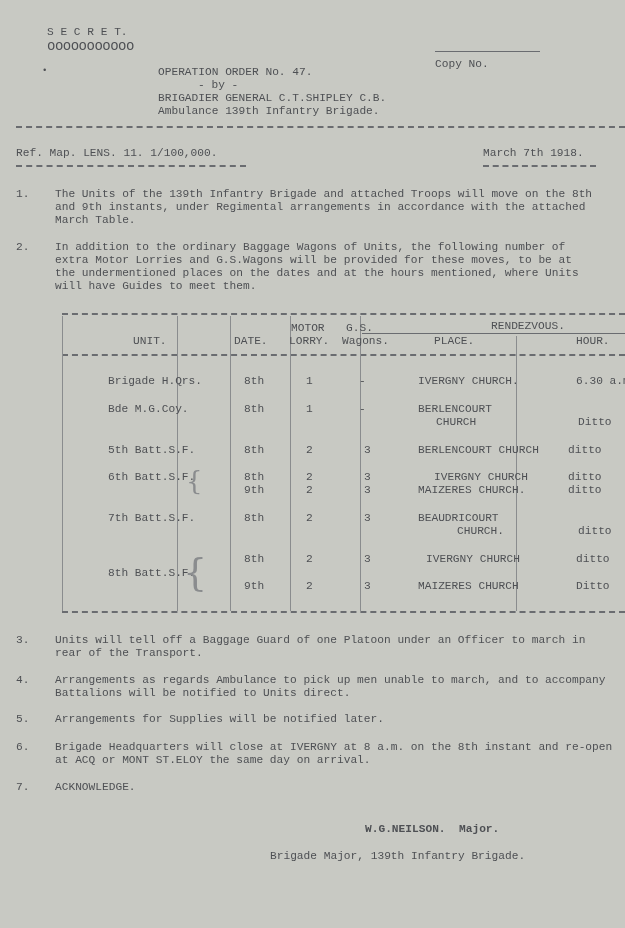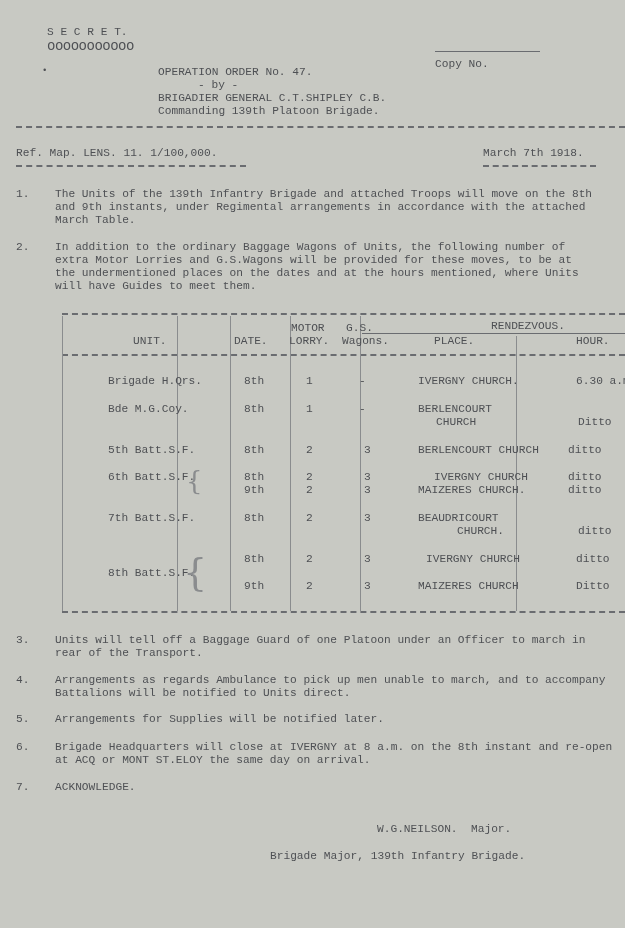--- a/index.html
+++ b/index.html
@@ -27,21 +27,21 @@
 
 <span class="abs" style="left:47px;top:26px;">S E C R E T.</span>
 <span class="abs" style="left:47px;top:38px;font-size:14px;letter-spacing:-0.5px;">ooooooooooo</span>
 <span class="abs" style="left:435px;top:38px;margin-top:20px;">Copy No.</span>
 <div class="solid" style="left:435px;top:51px;width:105px;"></div>
 
 <span class="abs" style="left:42px;top:66px;font-size:9px;">•</span>
 <span class="abs" style="left:158px;top:66px;">OPERATION ORDER No. 47.</span>
 <span class="abs" style="left:198px;top:79px;">- by -</span>
 <span class="abs" style="left:158px;top:92px;">BRIGADIER GENERAL C.T.SHIPLEY C.B.</span>
-<span class="abs" style="left:158px;top:105px;">Commanding 139th Platoon Brigade.</span>
+<span class="abs" style="left:158px;top:105px;">Ambulance 139th Infantry Brigade.</span>
 <div class="dash" style="left:16px;top:126px;width:609px;"></div>
 
 <span class="abs" style="left:16px;top:147px;">Ref. Map. LENS. 11. 1/100,000.</span>
 <div class="dash" style="left:16px;top:165px;width:230px;"></div>
 <span class="abs" style="left:483px;top:147px;">March 7th 1918.</span>
 <div class="dash" style="left:483px;top:165px;width:113px;"></div>
 
 <span class="num" style="top:188px;">1.</span>
 <div class="para" style="top:188px;width:560px;">The Units of the 139th Infantry Brigade and attached Troops will move on the 8th and 9th instants, under Regimental arrangements in accordance with the attached March Table.</div>
 
@@ -148,16 +148,16 @@
 
 <span class="num" style="top:713px;">5.</span>
 <div class="para" style="top:713px;">Arrangements for Supplies will be notified later.</div>
 
 <span class="num" style="top:741px;">6.</span>
 <div class="para" style="top:741px;width:570px;">Brigade Headquarters will close at IVERGNY at 8 a.m. on the 8th instant and re-open at ACQ or MONT ST.ELOY the same day on arrival.</div>
 
 <span class="num" style="top:781px;">7.</span>
 <div class="para" style="top:781px;">ACKNOWLEDGE.</div>
 
-<span class="abs" style="left:377px;top:823px;">W.G.NEILSON.  Major.</span>
+<span class="abs" style="left:365px;top:823px;font-weight:bold;">W.G.NEILSON.  Major.</span>
 <span class="abs" style="left:270px;top:850px;text-align:right;">Brigade Major, 139th Infantry Brigade.</span>
 
 </div>
 
 </body></html>

